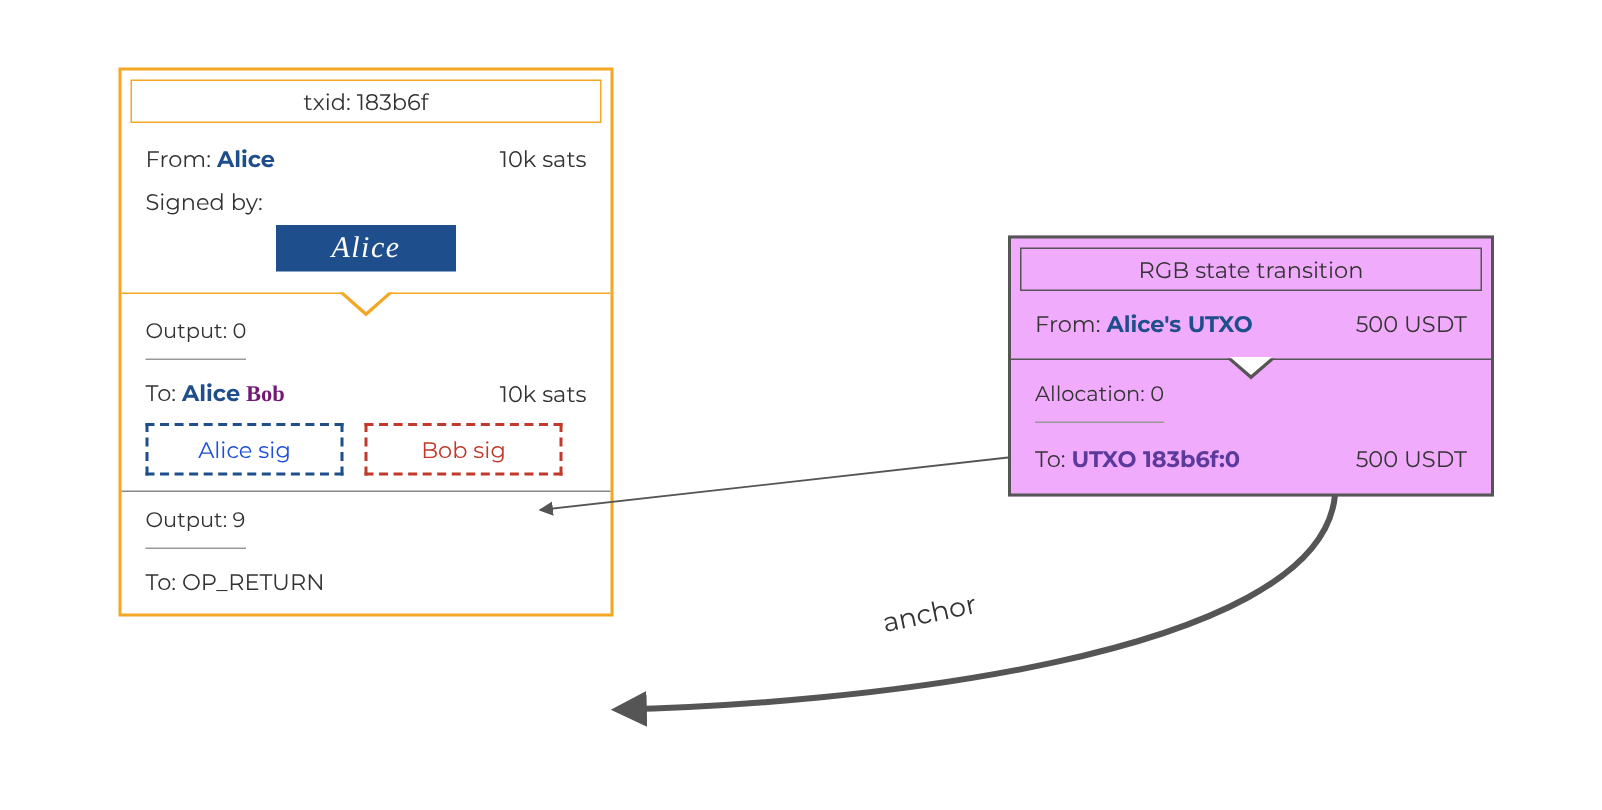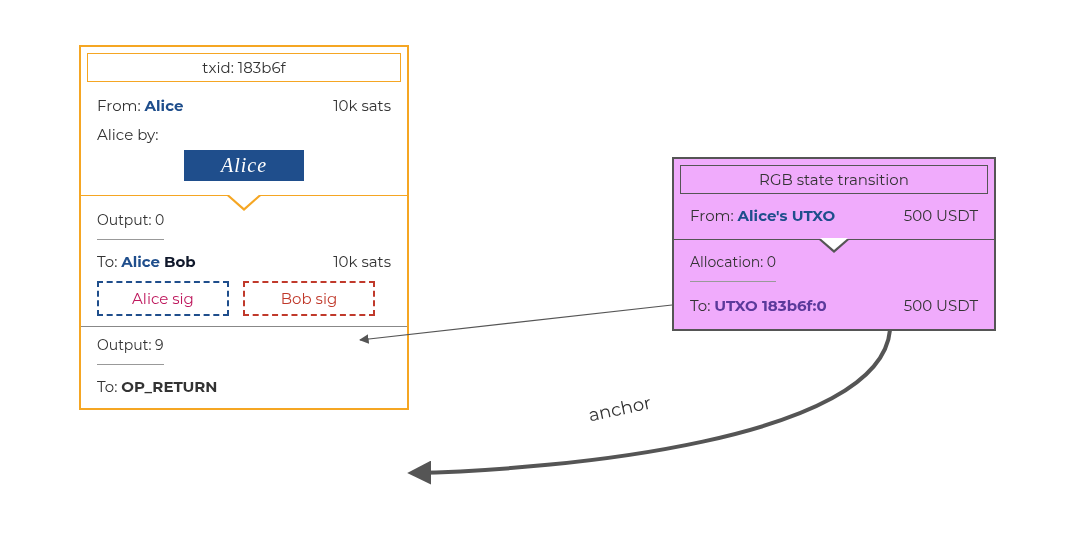--- a/index.html
+++ b/index.html
@@ -40,22 +40,22 @@
     border-bottom: 1px solid #f5a623;
   }
   .row {
     display: flex;
     justify-content: space-between;
     align-items: center;
     margin: 4px 0 10px 0;
   }
   .lbl { color: #333; }
   .alice { color: #1f4e8c; font-weight: 700; }
-  .bob   { color: #0f172a; font-weight: 700; }
-  .bold  { font-weight: 700; }
+  .bob   { color: #701a75; font-weight: 700; font-family: Liberation Serif, serif; }
+  .bold  { font-weight: 400; }
   .signed-plate {
     display: block;
     margin: 6px auto 6px auto;
     width: 120px;
     text-align: center;
     background: #1f4e8c;
     color: #fff;
     font-style: italic;
     font-family: "Brush Script MT", "Comic Sans MS", cursive;
     font-size: 20px;
@@ -105,21 +105,21 @@
     margin-top: 6px;
   }
   .sig-box {
     flex: 0 0 auto;
     width: 128px;
     text-align: center;
     padding: 6px 0;
     border: 2px dashed;
     font-size: 15px;
   }
-  .sig-alice { color: #be185d; border-color: #1f4e8c; }
+  .sig-alice { color: #1d4ed8; border-color: #1f4e8c; }
   .sig-bob   { color: #c0392b; border-color: #c0392b; }
 
   
   .rgb-card {
     position: absolute;
     left: 672px;
     top: 157px;
     width: 320px;
     border: 2px solid #555;
     background: #f0abfc;
@@ -186,21 +186,21 @@
     <div class="tx-header">txid: 183b6f</div>
 
     <div class="tx-top">
       <div class="row">
         <span>
           <span class="lbl">From:</span>
           <span class="alice">Alice</span>
         </span>
         <span class="lbl">10k sats</span>
       </div>
-      <div class="lbl">Alice by:</div>
+      <div class="lbl">Signed by:</div>
       <div class="signed-plate">Alice</div>
     </div>
 
     <div class="tx-notch-wrap">
         <div class="tx-notch"></div>
       </div>
 
     <div class="tx-out">
       <div class="out-title">Output: 0</div>
       <div class="row">

